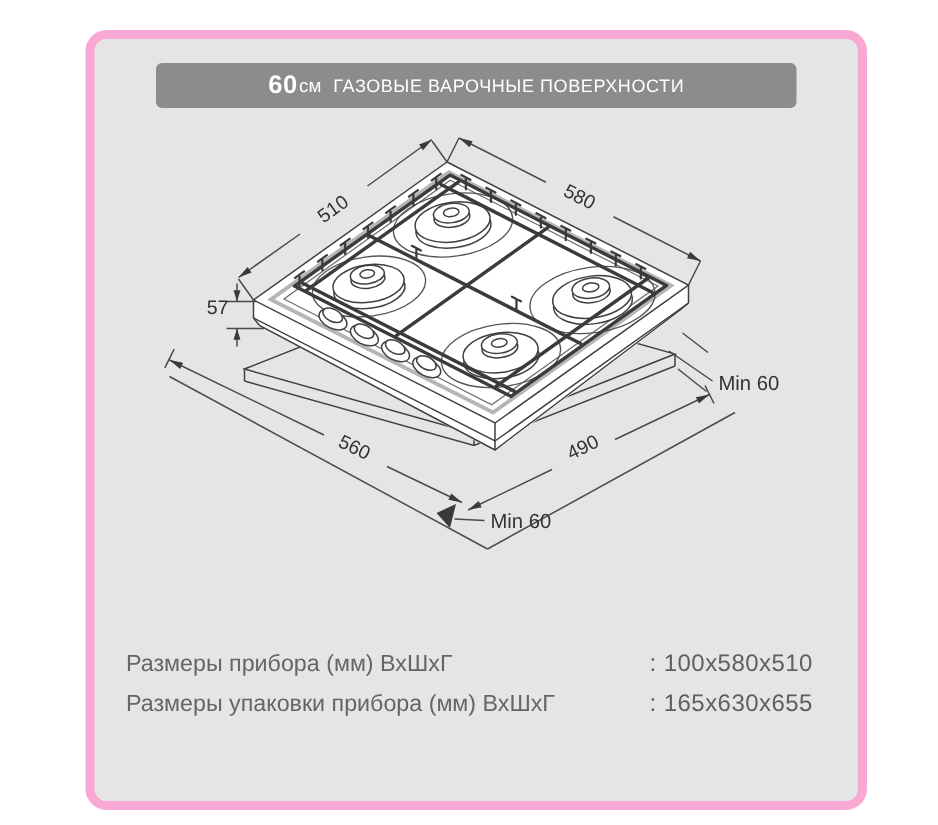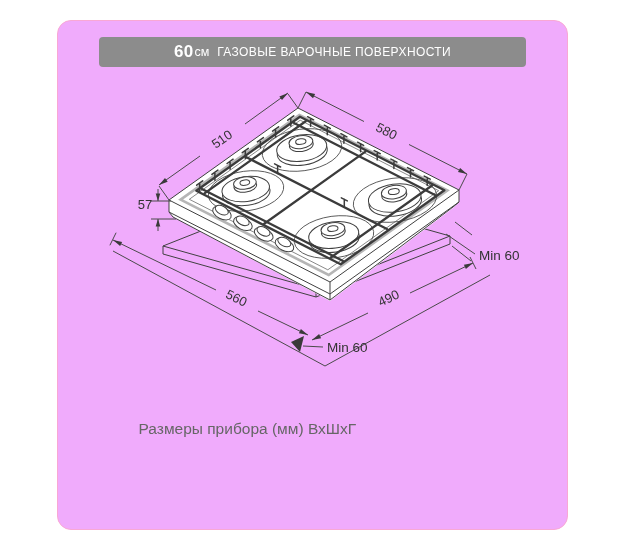--- a/index.html
+++ b/index.html
@@ -1,20 +1,20 @@
 <!DOCTYPE html>
 <html><head>
 <meta charset="utf-8">
 <style>
   html,body{margin:0;padding:0;background:#ffffff;}
   #page{position:relative;width:625px;height:550px;background:#ffffff;overflow:hidden;
         font-family:"Liberation Sans","DejaVu Sans",sans-serif;}
   
-  .card{position:absolute;left:57px;top:20px;width:509px;height:508px;background:#f0abfc;
-        border:1px solid #f9a8d4;border-radius:14px;}
+  .card{position:absolute;left:57px;top:20px;width:509px;height:508px;background:#e5e5e5;
+        border:6px solid #f9a8d4;border-radius:14px;}
   
   .header-bar{position:absolute;left:41px;top:16px;width:427px;height:30px;background:#8c8c8c;
         border-radius:4px;display:flex;align-items:center;justify-content:center;color:#ffffff;}
   .header-bar .sz{font-weight:bold;font-size:17px;letter-spacing:.3px;}
   .header-bar .unit{font-size:12.5px;margin-left:1px;}
   .header-bar .ttl{font-size:12px;margin-left:8px;letter-spacing:.4px;white-space:nowrap;}
   
   .diagram-svg{position:absolute;left:0;top:0;}
   .ln{stroke:#404040;stroke-width:1;fill:none;}
   .ln-thin{stroke:#6a6a6a;stroke-width:.8;fill:none;}
@@ -23,39 +23,44 @@
   .pin{stroke:#3b3b3b;stroke-width:1.5;fill:none;stroke-linecap:round;}
   .bw{fill:#ffffff;stroke:#404040;stroke-width:1;}
   .bw-thin{fill:none;stroke:#555555;stroke-width:.9;}
   .dim{stroke:#4a4a4a;stroke-width:1;fill:none;}
   .arr{fill:#3a3a3a;stroke:none;}
   .dtxt{fill:#333333;font-size:13px;font-family:"Liberation Sans","DejaVu Sans",sans-serif;
         text-anchor:middle;dominant-baseline:middle;}
   .mtxt{fill:#333333;font-size:13.5px;font-family:"Liberation Sans","DejaVu Sans",sans-serif;}
   
   .specs{position:absolute;left:21px;top:399px;width:468px;color:#666666;}
-  .spec-row{display:flex;height:27px;align-items:center;flex-direction:column;}
+  .spec-row{display:flex;height:27px;align-items:flex-end;}
   .spec-label{width:349px;font-size:15.5px;}
   .spec-value{flex:1;font-size:16px;color:#5f5f5f;letter-spacing:.3px;}
 </style>
 </head>
 <body>
 
 <div id="page">
   <div class="card">
 
     <div class="header-bar">
       <span class="sz">60</span>
       <span class="unit">см</span>
       <span class="ttl">ГАЗОВЫЕ ВАРОЧНЫЕ ПОВЕРХНОСТИ</span>
     </div>
 
     <div class="specs">
       <div class="spec-row">
         <span class="spec-label">Размеры прибора (мм) ВхШхГ</span>
+        <span class="spec-value">: 100x580x510</span>
+      </div>
+      <div class="spec-row">
+        <span class="spec-label">Размеры упаковки прибора (мм) ВхШхГ</span>
+        <span class="spec-value">: 165x630x655</span>
       </div>
     </div>
   </div>
 
   <svg class="diagram-svg" width="625" height="550" viewBox="0 0 625 550">
 
     <g>
       <path class="dim" d="M113,251 L325,366"></path>
       <path class="dim" d="M325,366 L490,275"></path>
     </g>

